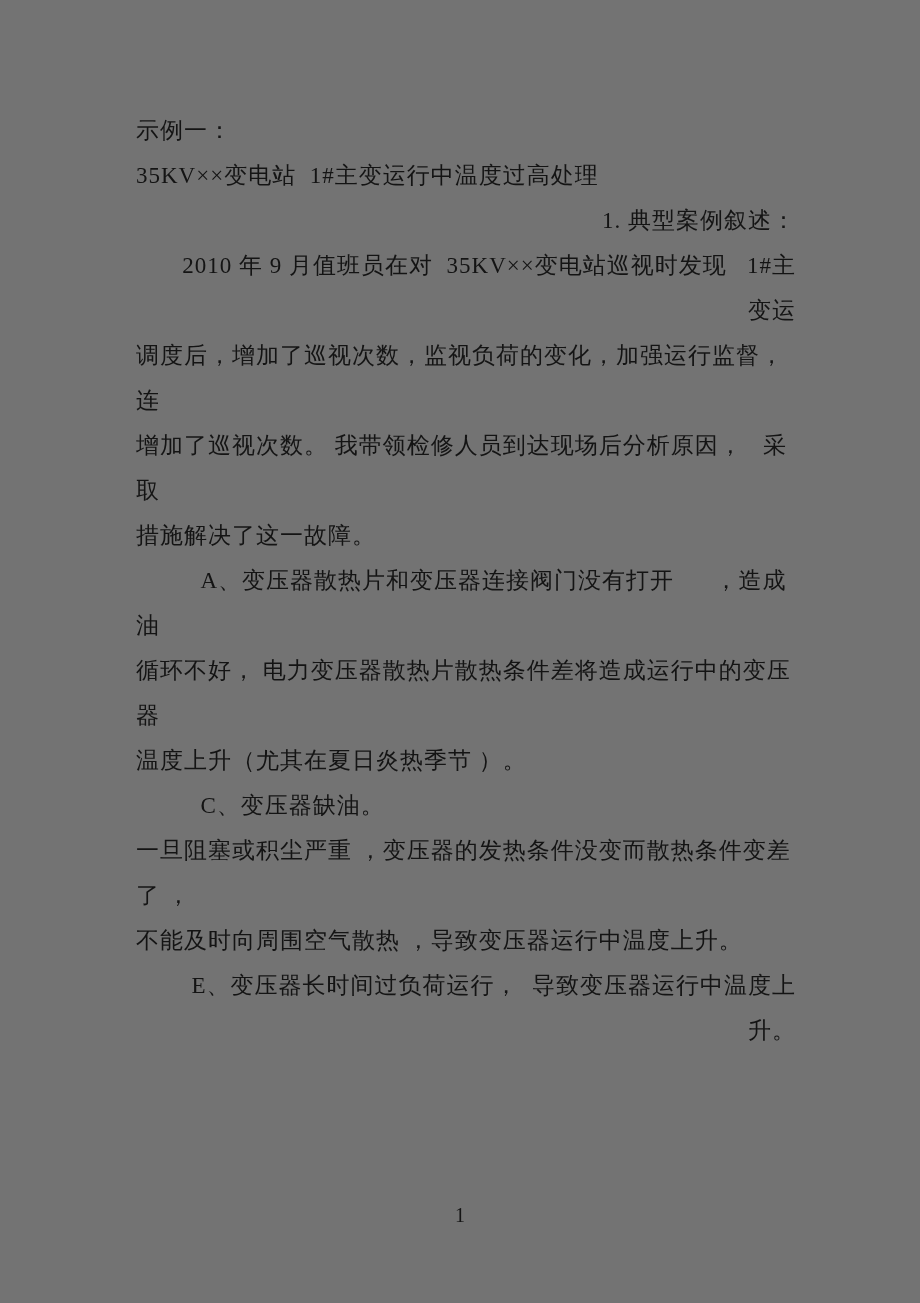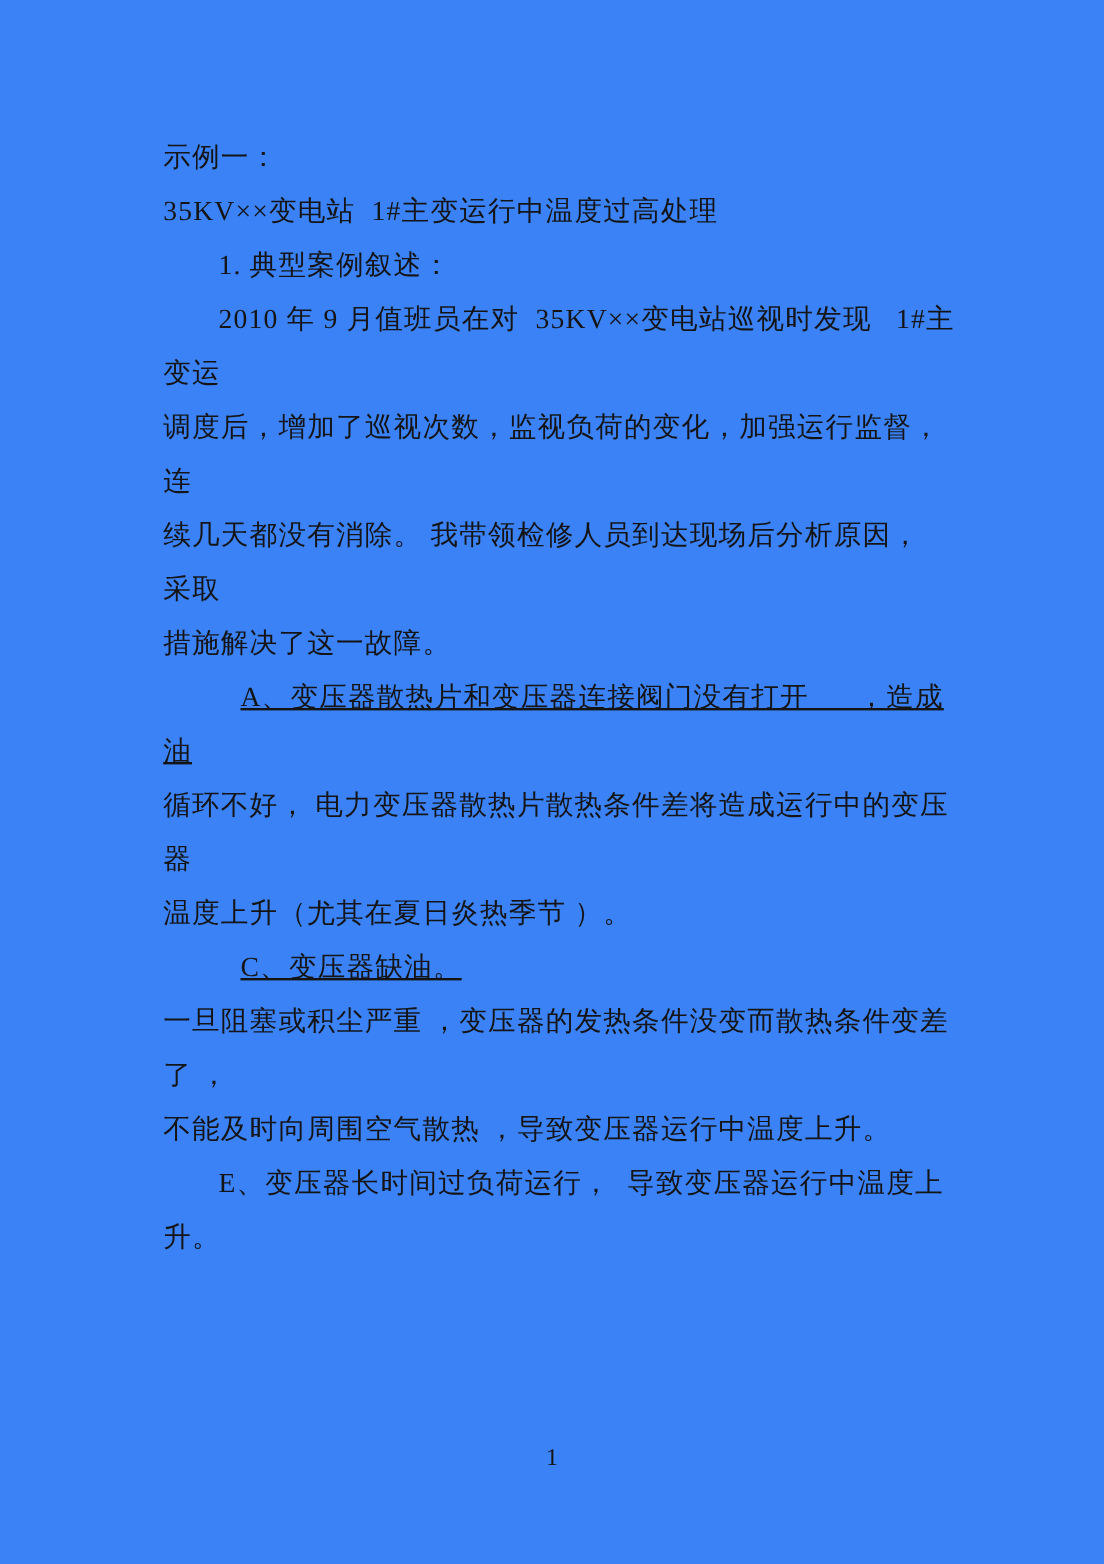--- a/index.html
+++ b/index.html
@@ -5,40 +5,40 @@
   * { margin: 0; padding: 0; box-sizing: border-box; }
   html, body {
     width: 920px;
     background: #ffffff;
     font-family: "Liberation Serif", "DejaVu Serif", serif;
   }
   .page {
     position: relative;
     width: 920px;
     height: 1303px;
-    background: #3b82f6;
+    background: #737373;
     color: #111111;
     overflow: hidden;
   }
   .text-block {
     position: absolute;
     top: 108px;
     left: 136px;
     width: 660px;
   }
   .line {
     font-size: 23px;
     line-height: 45px;
     letter-spacing: 1px;
     white-space: pre-wrap;
     color: #141414;
   }
   .ind-0 { text-indent: 0; }
-  .ind-2 { text-indent: 2em; }
-  .ind-3 { text-indent: 2.8em; text-decoration: underline; }
+  .ind-2 { text-indent: 2em; text-align: right; }
+  .ind-3 { text-indent: 2.8em; }
   .page-footer {
     position: absolute;
     top: 1200px;
     left: 0;
     width: 920px;
     text-align: center;
     font-size: 20px;
     line-height: 30px;
     color: #141414;
   }
@@ -46,21 +46,21 @@
 </head>
 <body>
 
 <div class="page">
   <div class="text-block">
     <div class="line ind-0">示例一：</div>
     <div class="line ind-0">35KV××变电站  1#主变运行中温度过高处理</div>
     <div class="line ind-2">1. 典型案例叙述：</div>
     <div class="line ind-2">2010 年 9 月值班员在对  35KV××变电站巡视时发现   1#主变运</div>
     <div class="line ind-0">调度后，增加了巡视次数，监视负荷的变化，加强运行监督，连</div>
-    <div class="line ind-0">续几天都没有消除。 我带领检修人员到达现场后分析原因，   采取</div>
+    <div class="line ind-0">增加了巡视次数。 我带领检修人员到达现场后分析原因，   采取</div>
     <div class="line ind-0">措施解决了这一故障。</div>
     <div class="line ind-3">A、变压器散热片和变压器连接阀门没有打开      ，造成油</div>
     <div class="line ind-0">循环不好， 电力变压器散热片散热条件差将造成运行中的变压器</div>
     <div class="line ind-0">温度上升（尤其在夏日炎热季节 ）。</div>
     <div class="line ind-3">C、变压器缺油。</div>
     <div class="line ind-0">一旦阻塞或积尘严重 ，变压器的发热条件没变而散热条件变差了 ，</div>
     <div class="line ind-0">不能及时向周围空气散热 ，导致变压器运行中温度上升。</div>
     <div class="line ind-2">E、变压器长时间过负荷运行，  导致变压器运行中温度上升。</div>
 
   </div>

